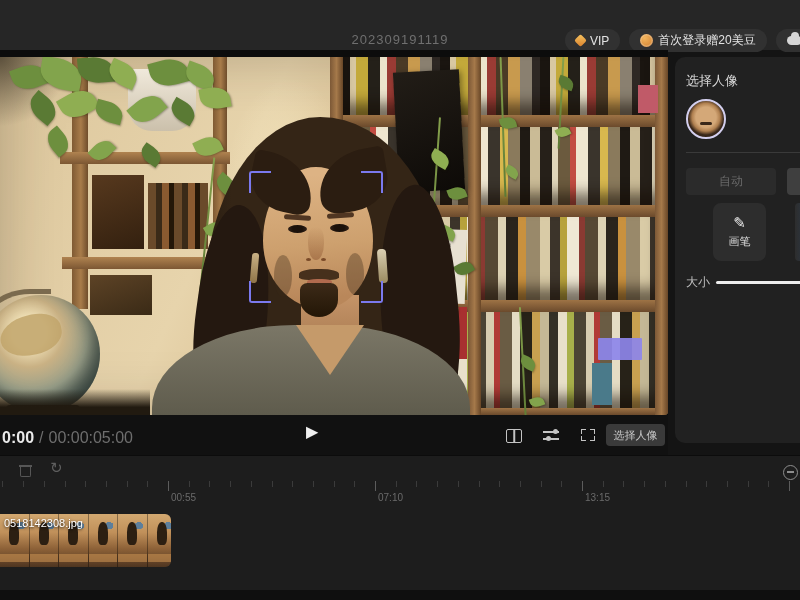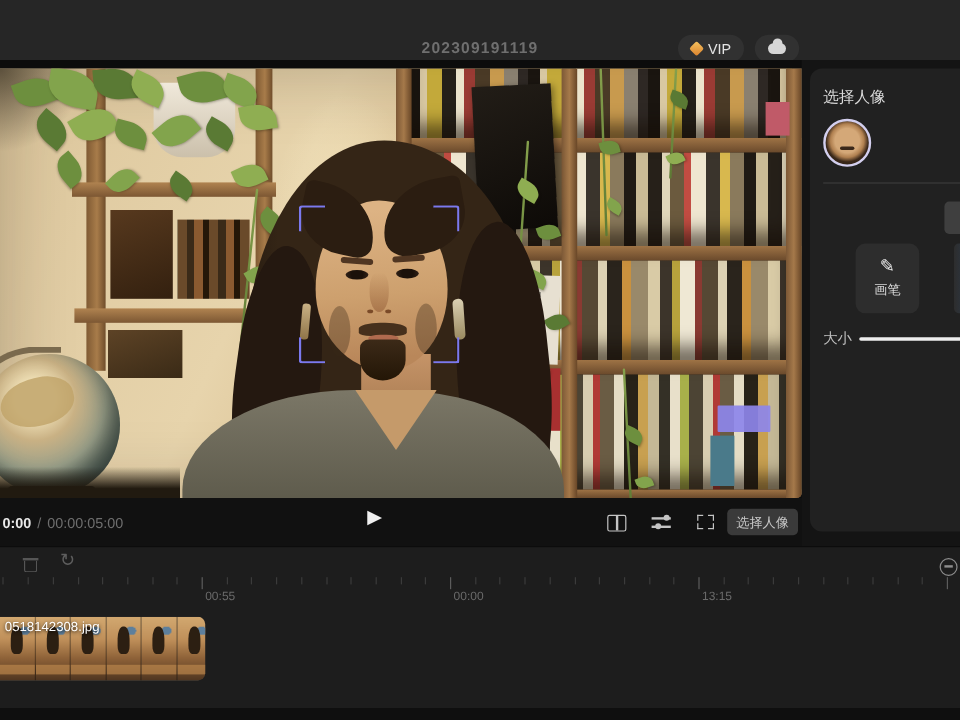--- a/index.html
+++ b/index.html
@@ -3,21 +3,21 @@
 <meta charset="utf-8">
 <style>
   html,body{margin:0;padding:0;width:800px;height:600px;overflow:hidden;background:#141414;
     font-family:"Liberation Sans","DejaVu Sans",sans-serif;}
   .abs{position:absolute;}
   .app{position:absolute;inset:0;width:800px;height:600px;overflow:hidden;}
 
   
   .topbar{position:absolute;left:0;top:0;width:800px;height:50px;background:#262626;}
   .autosave{position:absolute;left:1px;top:7px;font-size:12px;color:#8e8e8e;white-space:nowrap;}
-  .proj-title{position:absolute;left:50%;top:32px;transform:translateX(-50%);font-size:13px;color:#6f6f6f;letter-spacing:1px;font-weight:bold;}
+  .proj-title{position:absolute;left:50%;top:32px;transform:translateX(-50%);font-size:13px;color:#6f6f6f;letter-spacing:1px;}
   .topbar-actions{position:absolute;left:565px;top:29px;display:flex;gap:9px;}
   .pill{height:23px;background:#313131;border:none;border-radius:13px;display:flex;align-items:center;gap:5px;
     padding:0 11px;color:#e3e3e3;font-size:12px;white-space:nowrap;cursor:pointer;}
   .gem{width:9px;height:9px;transform:rotate(45deg);border-radius:2px;background:linear-gradient(135deg,#f6c35f,#d9812d);}
   .coin{width:13px;height:13px;border-radius:50%;background:radial-gradient(circle at 35% 30%,#f4b65f,#cd7b2c);box-shadow:inset 0 0 0 1.5px rgba(255,255,255,.22);}
   .cloud{width:15px;height:9px;border-radius:5px;background:#d6d6d6;position:relative;}
   .cloud::before{content:"";position:absolute;left:4px;top:-4px;width:8px;height:8px;border-radius:50%;background:#d6d6d6;}
 
   
   .preview{position:absolute;left:0;top:50px;width:668px;height:365px;background:#0c0c0c;}
@@ -101,21 +101,21 @@
   
   .fbox{left:249px;top:114px;width:134px;height:132px;z-index:30;}
   .fc{position:absolute;width:20px;height:20px;border:0 solid #7b79ee;}
   .fc.tl{left:0;top:0;border-left-width:2.5px;border-top-width:2.5px;border-top-left-radius:3px;}
   .fc.tr{right:0;top:0;border-right-width:2.5px;border-top-width:2.5px;border-top-right-radius:3px;}
   .fc.bl{left:0;bottom:0;border-left-width:2.5px;border-bottom-width:2.5px;border-bottom-left-radius:3px;}
   .fc.br{right:0;bottom:0;border-right-width:2.5px;border-bottom-width:2.5px;border-bottom-right-radius:3px;}
 
   
   .controls{position:absolute;left:0;top:415px;width:668px;height:40px;background:#111111;}
-  .timecode{position:absolute;left:2px;top:14px;font-size:12px;display:flex;gap:5px;align-items:center;}
+  .timecode{position:absolute;left:2px;top:14px;font-size:16px;display:flex;gap:5px;align-items:center;}
   .t-cur{color:#eaeaea;font-weight:bold;}
   .t-sep,.t-dur{color:#6e6e6e;}
   .play-btn{position:absolute;left:306px;top:9px;font-size:16px;color:#f0f0f0;cursor:pointer;line-height:1;}
   .cicon{position:absolute;top:14px;cursor:pointer;}
   .icon-compare{left:506px;width:14px;height:12px;border:1.5px solid #c4c4c4;border-radius:2px;}
   .icon-compare::before{content:"";position:absolute;left:50%;top:0;bottom:0;width:1.5px;background:#c4c4c4;transform:translateX(-50%);}
   .icon-adjust{left:543px;width:16px;height:12px;}
   .adj-line{position:absolute;left:0;width:16px;height:1.5px;background:#c4c4c4;}
   .adj-knob{position:absolute;width:5px;height:5px;border-radius:50%;background:#c4c4c4;}
   .icon-fullscreen{left:581px;width:14px;height:12px;}
@@ -171,20 +171,24 @@
 <body>
 
 <div class="app">
 
   <header class="topbar">
     <span class="proj-title">202309191119</span>
     <div class="topbar-actions">
       <button class="pill">
         <span class="gem"></span>
         <span>VIP</span>
+      </button>
+      <button class="pill">
+        <span class="coin"></span>
+        <span>首次登录赠20美豆</span>
       </button>
       <button class="pill">
         <span class="cloud"></span>
 
       </button>
     </div>
   </header>
 
   <div class="preview">
     <div class="scene">
@@ -317,20 +321,21 @@
       <span class="fsc bl"></span>
       <span class="fsc br"></span>
     </span>
     <button class="ratio-btn">选择人像</button>
   </div>
 
   <aside class="panel">
     <div class="panel-title">选择人像</div>
     <div class="avatar"></div>
     <div class="pdivider"></div>
+    <div class="tab tab-auto">自动</div>
     <div class="tab tab-partial"></div>
     <button class="tool-btn">
       <span class="glyph">✎</span>
       <span class="tlabel">画笔</span>
     </button>
     <div class="tool-partial"></div>
     <div class="size-label">大小</div>
     <div class="size-track"></div>
   </aside>
 
@@ -355,21 +360,21 @@
         <div class="tick" style="left: 188.7px;"></div>
         <div class="tick" style="left: 209.4px;"></div>
         <div class="tick" style="left: 230.1px;"></div>
         <div class="tick" style="left: 250.8px;"></div>
         <div class="tick" style="left: 271.5px;"></div>
         <div class="tick" style="left: 292.2px;"></div>
         <div class="tick" style="left: 312.9px;"></div>
         <div class="tick" style="left: 333.6px;"></div>
         <div class="tick" style="left: 354.3px;"></div>
         <div class="tick major" style="left: 375px;"></div>
-        <span class="tick-label" style="left: 378px;">00:00</span>
+        <span class="tick-label" style="left: 378px;">07:10</span>
         <div class="tick" style="left: 395.7px;"></div>
         <div class="tick" style="left: 416.4px;"></div>
         <div class="tick" style="left: 437.1px;"></div>
         <div class="tick" style="left: 457.8px;"></div>
         <div class="tick" style="left: 478.5px;"></div>
         <div class="tick" style="left: 499.2px;"></div>
         <div class="tick" style="left: 519.9px;"></div>
         <div class="tick" style="left: 540.6px;"></div>
         <div class="tick" style="left: 561.3px;"></div>
         <div class="tick major" style="left: 582px;"></div>

